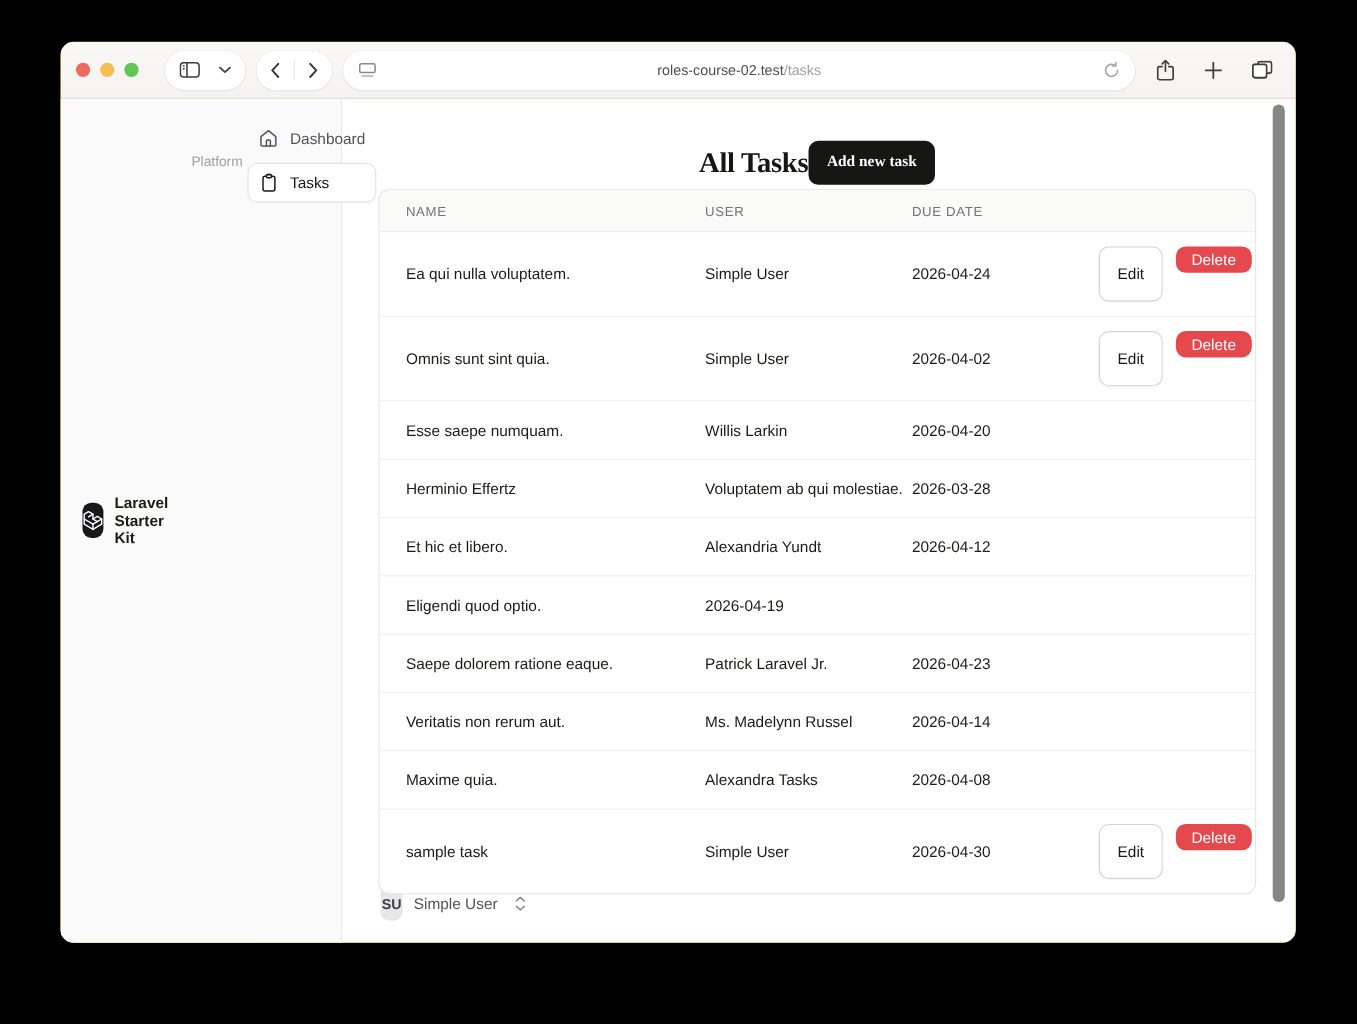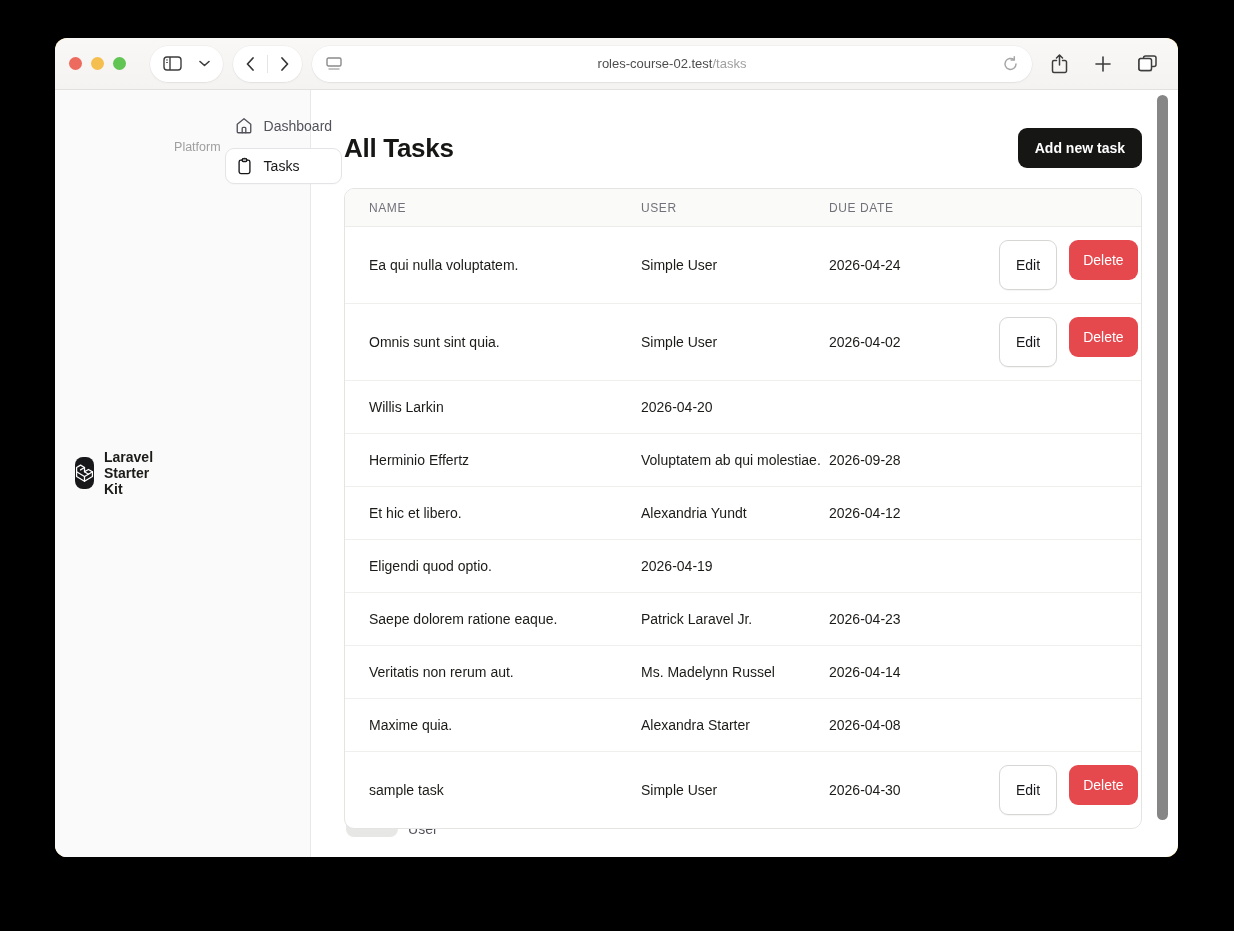--- a/index.html
+++ b/index.html
@@ -67,28 +67,28 @@
   .sidebar-footer { margin-top:auto; display:flex; flex-direction:column; gap:2px; }
   .footer-item {
     display:flex; align-items:center; gap:11px; height:34px; padding:0 10px;
     font-size:14px; color:#52525b; border-radius:9px; cursor:default;
   }
   .user-row {
     margin-top:12px; display:flex; align-items:center; gap:10px;
     padding:4px 6px 0 4px; cursor:default;
   }
   .avatar {
-    width:52px; height:32px; border-radius:8px; background:#e7e7e5;
+    width:20px; height:32px; border-radius:8px; background:#e7e7e5;
     display:flex; align-items:center; justify-content:center;
     font-size:13px; font-weight:600; color:#3f3f46;
   }
   .user-name { flex:1; font-size:14px; color:#52525b; }
   
   .main { flex:1; min-width:0; padding:38px 36px 0 33px; overflow:hidden; }
-  .main-header { display:flex; align-items:center; justify-content:space-between; margin-bottom:20px; }
+  .main-header { display:flex; align-items:center; justify-content:center; margin-bottom:4px;font-family:Liberation Serif, serif; }
   .page-title { font-size:26px; font-weight:700; color:#161615; letter-spacing:-0.3px; }
   .add-btn {
     background:#161615; color:#fff; border:none; border-radius:9px;
     height:40px; padding:0 17px; font-size:14px; font-weight:600;
     font-family:inherit; cursor:pointer;
   }
   .card {
     border:1px solid #e4e4e3; border-radius:10px; overflow:hidden; background:#fff;
   }
   .trow {
@@ -107,21 +107,21 @@
   .td { font-size:14px; color:#1b1b18; padding:8px 8px 8px 0; }
   .actions { justify-self:end; display:flex; gap:12px; padding:13px 0; }
   .actions:empty { padding:0; }
   .edit-btn {
     background:#fff; color:#18181b; border:1px solid #d6d6d4; border-radius:9px;
     height:50px; padding:12px 16px; font-size:14px; font-weight:500;
     font-family:inherit; cursor:pointer; box-shadow:0 1px 1px rgba(0,0,0,0.04);
   }
   .delete-btn {
     background:#e5484d; color:#fff; border:none; border-radius:9px;
-    height:40px; padding:0 14px; font-size:14px; font-weight:500;
+    height:24px; padding:0 14px; font-size:14px; font-weight:500;
     font-family:inherit; cursor:pointer;
   }
 </style>
 </head>
 <body>
 
 <div class="window">
 
   <div class="titlebar">
     <div class="traffic">
@@ -310,29 +310,30 @@
     <div class="td">Omnis sunt sint quia.</div>
     <div class="td">Simple User</div>
     <div class="td">2026-04-02</div>
     <div class="actions">
       <button class="edit-btn">Edit</button>
       <button class="delete-btn">Delete</button>
     </div>
   </div>
 
   <div class="trow">
+    <div class="td">Esse saepe numquam.</div>
     <div class="td">Willis Larkin</div>
     <div class="td">2026-04-20</div>
     <div class="actions"></div>
   </div>
 
   <div class="trow">
     <div class="td">Herminio Effertz</div>
     <div class="td">Voluptatem ab qui molestiae.</div>
-    <div class="td">2026-09-28</div>
+    <div class="td">2026-03-28</div>
     <div class="actions"></div>
   </div>
 
   <div class="trow">
     <div class="td">Et hic et libero.</div>
     <div class="td">Alexandria Yundt</div>
     <div class="td">2026-04-12</div>
     <div class="actions"></div>
   </div>
 
@@ -351,21 +352,21 @@
 
   <div class="trow">
     <div class="td">Veritatis non rerum aut.</div>
     <div class="td">Ms. Madelynn Russel</div>
     <div class="td">2026-04-14</div>
     <div class="actions"></div>
   </div>
 
   <div class="trow">
     <div class="td">Maxime quia.</div>
-    <div class="td">Alexandra Starter</div>
+    <div class="td">Alexandra Tasks</div>
     <div class="td">2026-04-08</div>
     <div class="actions"></div>
   </div>
 
   <div class="trow">
     <div class="td">sample task</div>
     <div class="td">Simple User</div>
     <div class="td">2026-04-30</div>
     <div class="actions">
       <button class="edit-btn">Edit</button>

